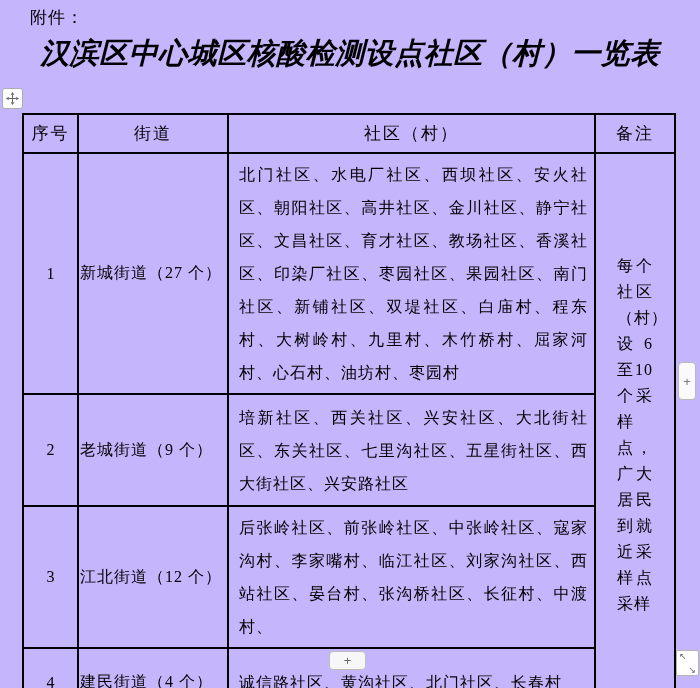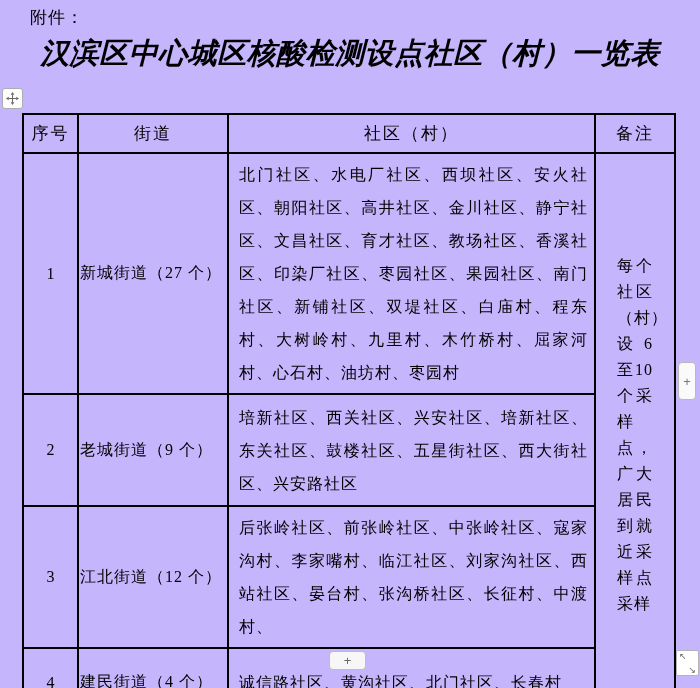--- a/index.html
+++ b/index.html
@@ -108,21 +108,21 @@
     <tbody id="body-rows">
         <tr>
           <td class="no">1</td>
           <td class="street">新城街道（27 个）</td>
           <td class="communities">北门社区、水电厂社区、西坝社区、安火社区、朝阳社区、高井社区、金川社区、静宁社区、文昌社区、育才社区、教场社区、香溪社区、印染厂社区、枣园社区、果园社区、南门社区、新铺社区、双堤社区、白庙村、程东村、大树岭村、九里村、木竹桥村、屈家河村、心石村、油坊村、枣园村</td>
           <td class="remark" rowspan="4">每个社区（村）设6至10个采样点，广大居民到就近采样点采样</td>
         </tr>
         <tr>
           <td class="no">2</td>
           <td class="street">老城街道（9 个）</td>
-          <td class="communities">培新社区、西关社区、兴安社区、培新社区、东关社区、鼓楼社区、五星街社区、西大街社区、兴安路社区</td>
+          <td class="communities">培新社区、西关社区、兴安社区、大北街社区、东关社区、七里沟社区、五星街社区、西大街社区、兴安路社区</td>
         </tr>
         <tr>
           <td class="no">3</td>
           <td class="street">江北街道（12 个）</td>
           <td class="communities">后张岭社区、前张岭社区、中张岭社区、寇家沟村、李家嘴村、临江社区、刘家沟社区、西站社区、晏台村、张沟桥社区、长征村、中渡村、</td>
         </tr>
         <tr>
           <td class="no">4</td>
           <td class="street">建民街道（4 个）</td>
           <td class="communities">诚信路社区、黄沟社区、北门社区、长春村</td>

